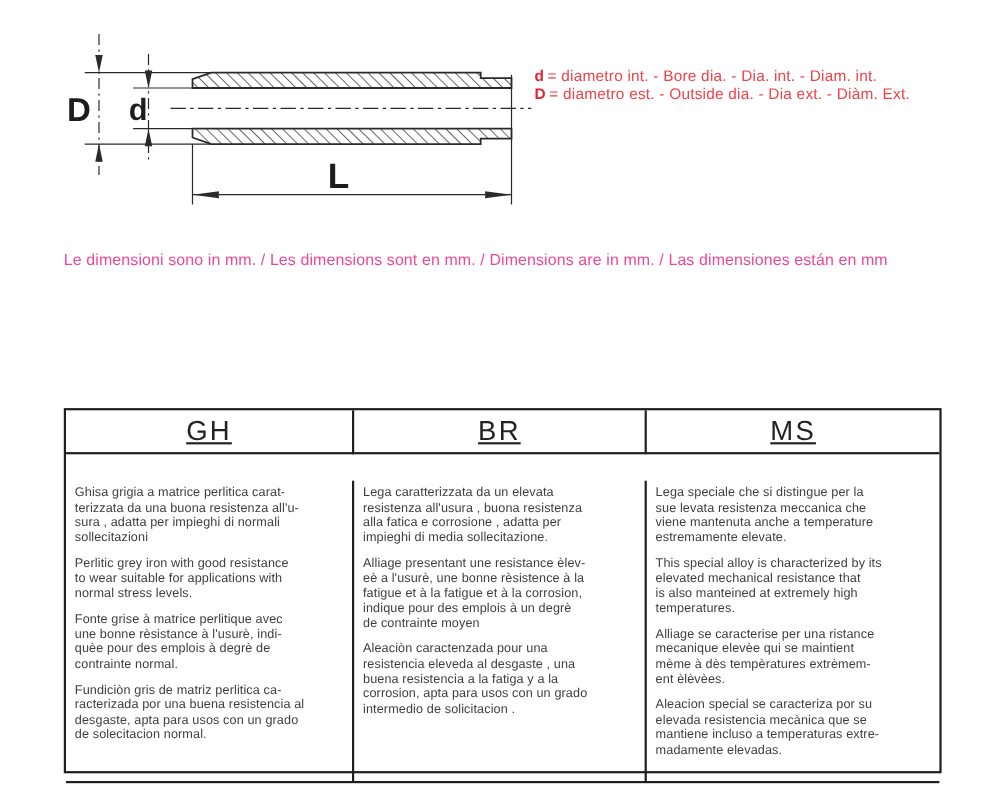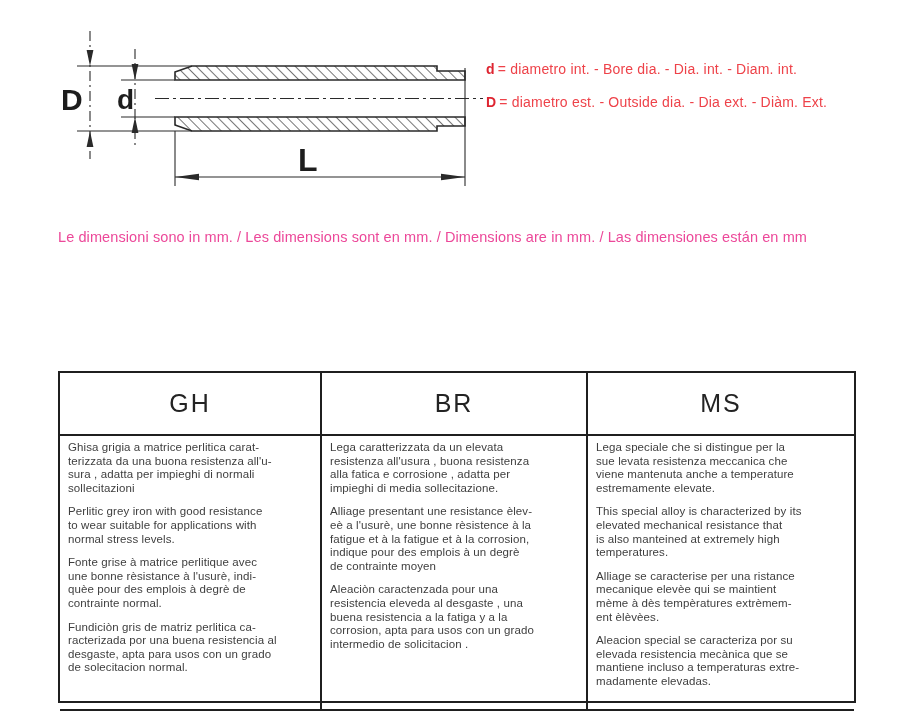--- a/index.html
+++ b/index.html
@@ -6,49 +6,49 @@
   body { background:#fff; }
   .page {
     position:relative; width:914px; height:725px; background:#ffffff;
     font-family:"Liberation Sans", sans-serif; overflow:hidden;
   }
 
   
   .drawing { position:absolute; left:55px; top:5px; }
 
   
-  .legend { position:absolute; left:486px; top:61px; display:flex; flex-direction:column; gap:17px; }
+  .legend { position:absolute; left:486px; top:61px; display:flex; flex-direction:column; }
   .legend-row { font-size:14px; line-height:16px; color:#ee4249; letter-spacing:.2px; }
   .legend-letter { font-weight:bold; color:#de2531; margin-right:3px; }
 
   
   .note {
     position:absolute; left:58px; top:229px; width:800px;
     font-size:14.5px; color:#ec4899; letter-spacing:.1px; white-space:nowrap;
   }
 
   
   .mat-table {
     position:absolute; left:58px; top:371px; width:798px; height:332px;
     border:2px solid #1f1f1f; background:#fff;
   }
   .tgrid {
     display:grid; grid-template-columns:262px 266px 1fr;
     border-bottom:2px solid #1f1f1f; margin-bottom:3px;
   }
   .th {
-    height:63px; display:flex; align-items:center; justify-content:center;
+    height:40px; display:flex; align-items:center; justify-content:center;
     font-size:25px; font-weight:500; letter-spacing:2px; color:#232323;
-    border-bottom:2px solid #1f1f1f; border-right:2px solid #1f1f1f;
+    border-bottom:2px solid #1f1f1f; border-right:2px solid #1f1f1f;text-decoration:underline;
   }
   .th.last { border-right:none; }
   .td {
     min-height:268px; padding:5px 8px 20px 8px;
     font-size:11.5px; line-height:13.6px; color:#3e3e3e;
-    border-right:2px solid #1f1f1f; letter-spacing:.1px;
+    border-right:2px solid #1f1f1f; letter-spacing:.1px;margin-top:24px;
   }
   .td.last { border-right:none; }
   .td p { white-space:pre-line; margin:0 0 10px 0; }
   .td p:last-child { margin-bottom:0; }
 </style>
 </head>
 <body>
 
 <div class="page">
 

